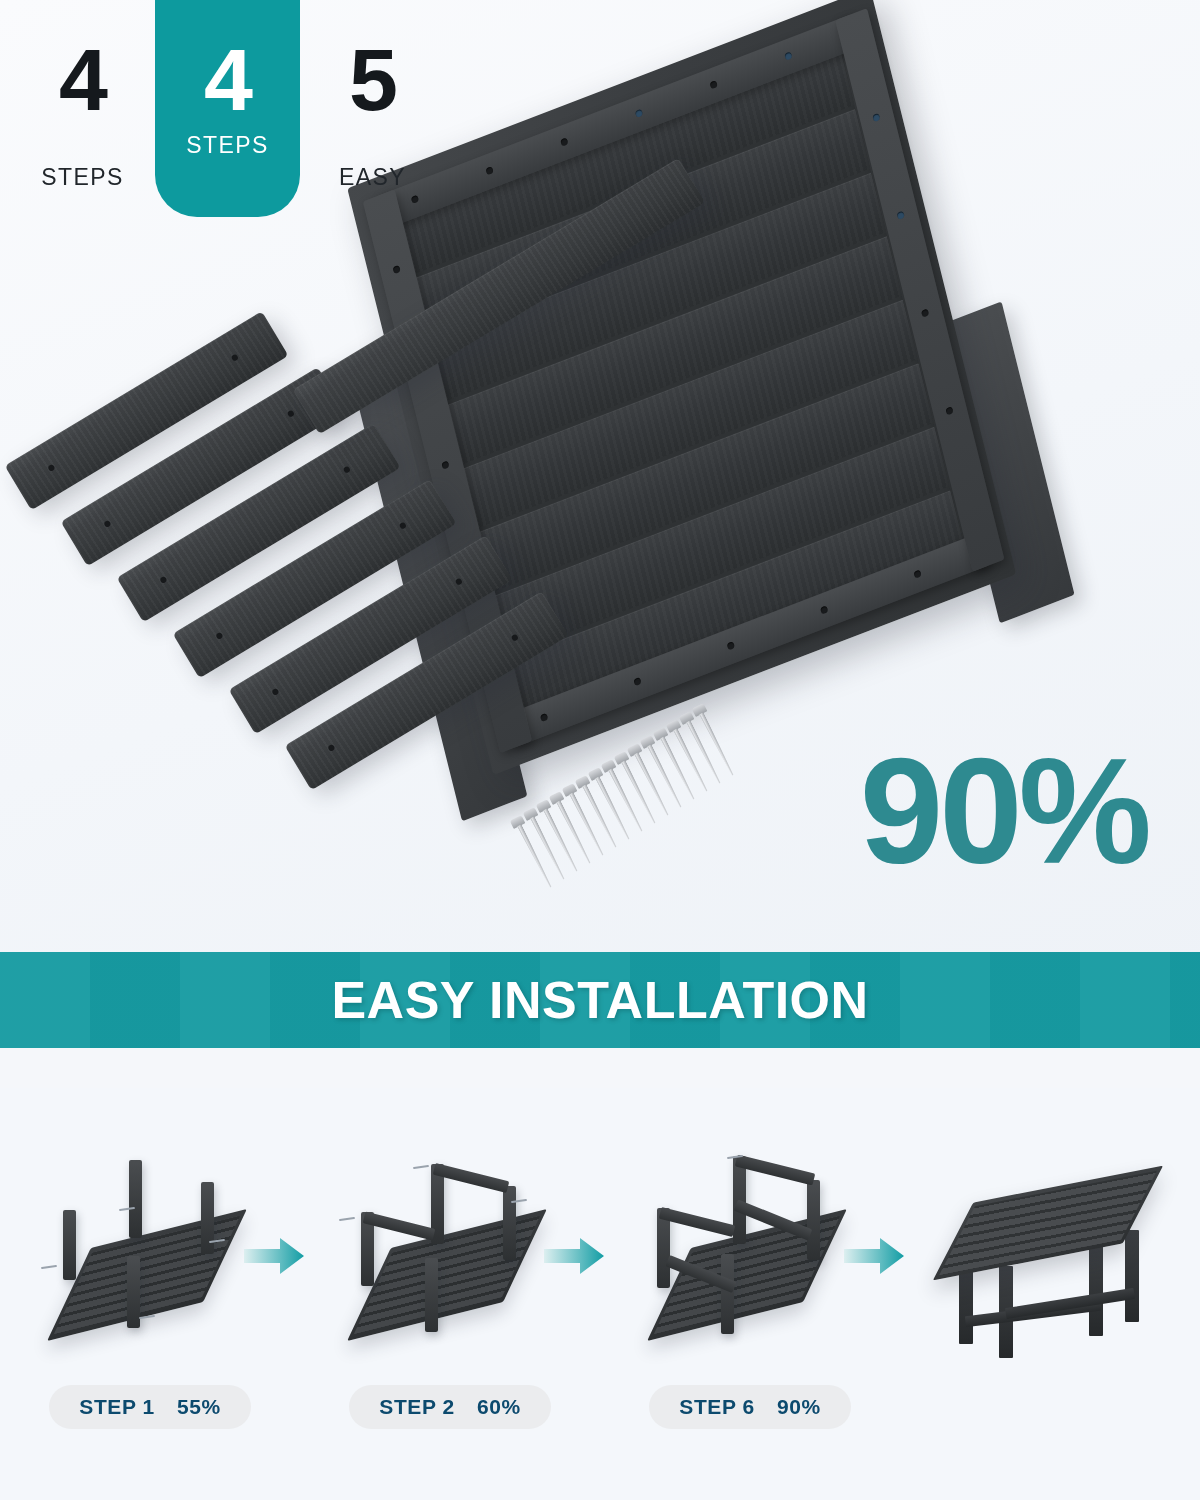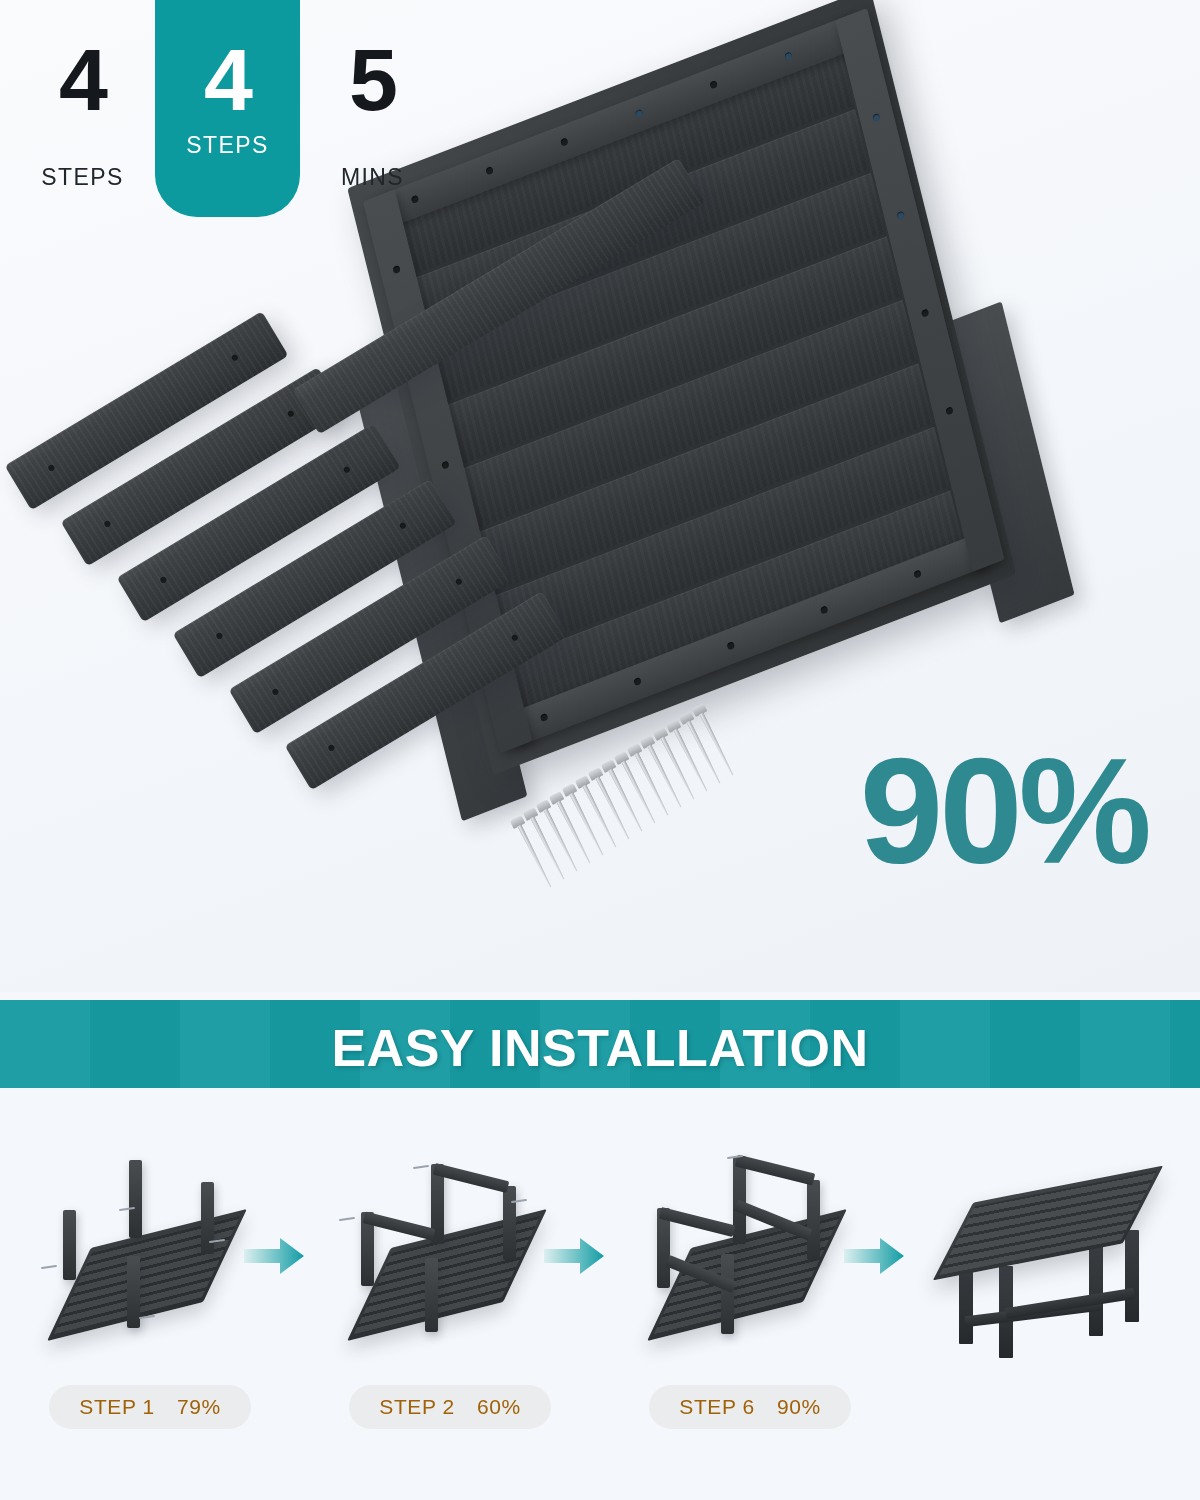--- a/index.html
+++ b/index.html
@@ -224,21 +224,21 @@
     font-size: 47px;
     font-weight: 800;
     letter-spacing: .5px;
     color: #1b2024;
     margin-top: 4px;
   }
 
   
   .banner {
     position: absolute;
-    left: 0; top: 1000px;
+    left: 0; top: 952px;
     width: 1200px; height: 96px;
     background: #179ba2;
     display: flex;
     align-items: center;
     justify-content: center;
     overflow: hidden;
   }
   .banner::before {
     content: "";
     position: absolute; inset: 0;
@@ -368,23 +368,23 @@
     justify-content: center;
   }
   .pill {
     display: inline-flex;
     align-items: center;
     gap: 22px;
     background: #ebecee;
     border-radius: 23px;
     padding: 10px 30px;
     font-size: 21px;
-    font-weight: 400;
+    font-weight: 700;
     letter-spacing: .6px;
-    color: #a16207;
+    color: #0c4a6e;
     white-space: nowrap;
     justify-content: flex-end;
   }
 </style>
 </head>
 <body>
 
 <div class="page">
 
   <div class="hero">
@@ -541,21 +541,21 @@
       <div class="stat stat-0">
         <div class="stat-num">4</div>
         <div class="stat-label">STEPS</div>
       </div>
       <div class="stat stat-1">
         <div class="stat-num">4</div>
         <div class="stat-label">STEPS</div>
       </div>
       <div class="stat stat-2">
         <div class="stat-num">5</div>
-        <div class="stat-label">MINS</div>
+        <div class="stat-label">EASY</div>
       </div>
     </div>
 
     <div class="pct-block">
       <div class="pct-num">90%</div>
     </div>
   </div>
 
   <div class="banner">
     <div class="banner-title">EASY INSTALLATION</div>
@@ -660,21 +660,21 @@
             <div class="tbl-top"></div>
           </div>
         </div>
       </div>
     </div>
 
     <div class="pill-row">
       <div class="pill-cell">
         <div class="pill">
           <span>STEP 1</span>
-          <span>79%</span>
+          <span>55%</span>
         </div>
       </div>
       <div class="pill-cell">
         <div class="pill">
           <span>STEP 2</span>
           <span>60%</span>
         </div>
       </div>
       <div class="pill-cell">
         <div class="pill">

